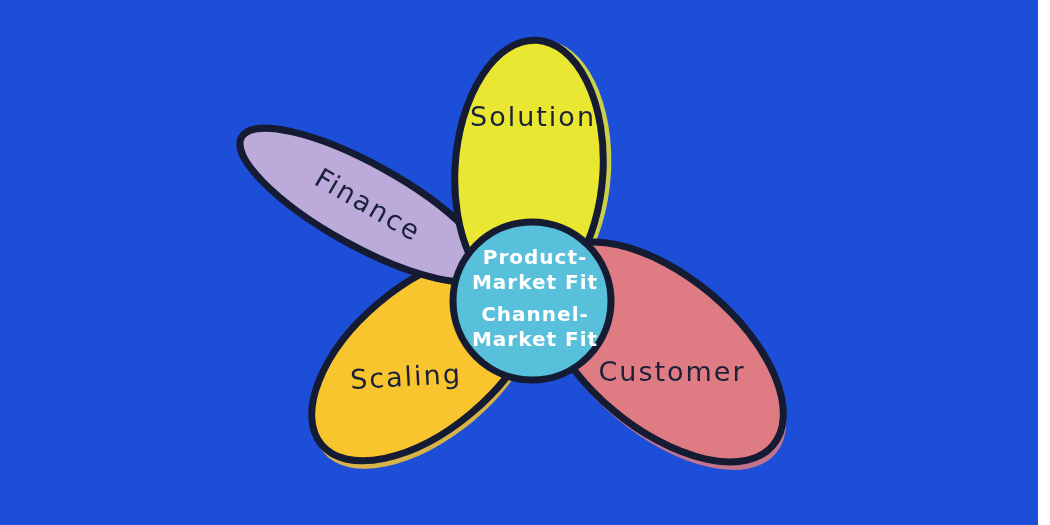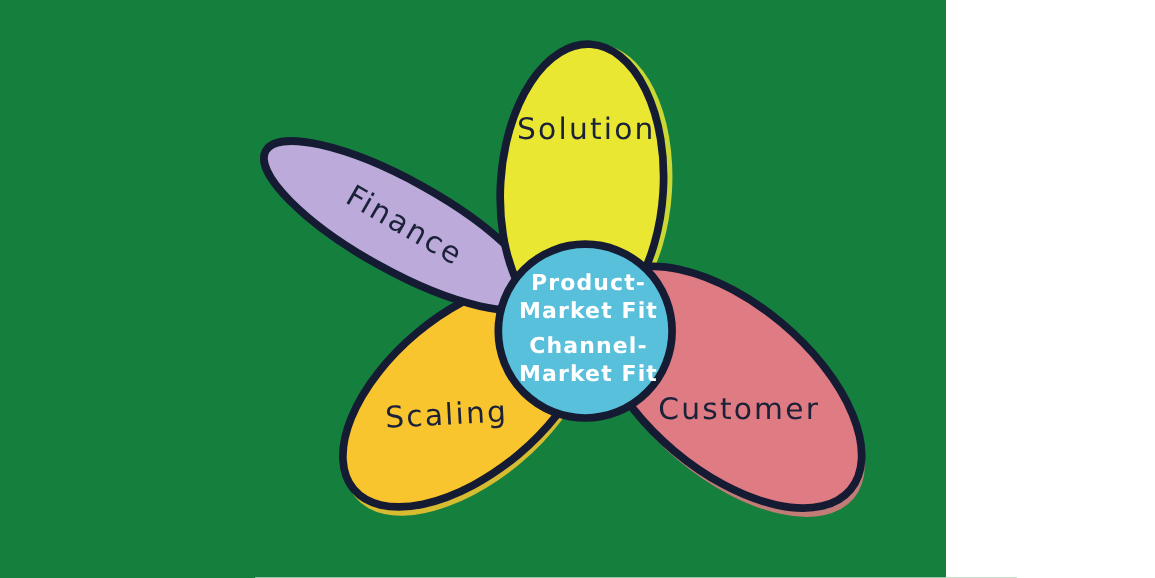--- a/index.html
+++ b/index.html
@@ -1,20 +1,20 @@
 <!DOCTYPE html>
 <html><head>
 <meta charset="utf-8">
 <style>
   html, body { margin: 0; padding: 0; background: #ffffff; }
   .canvas {
     position: relative;
-    width: 860px;
+    width: 1038px;
     height: 525px;
-    background: #15803d;
+    background: #1d4ed8;
     overflow: hidden;
     font-family: "DejaVu Sans", sans-serif;
   }
   svg { display: block; }
   .petal {
     stroke: #141B33;
     stroke-width: 7;
     stroke-linejoin: round;
   }
   .petal-shadow {

